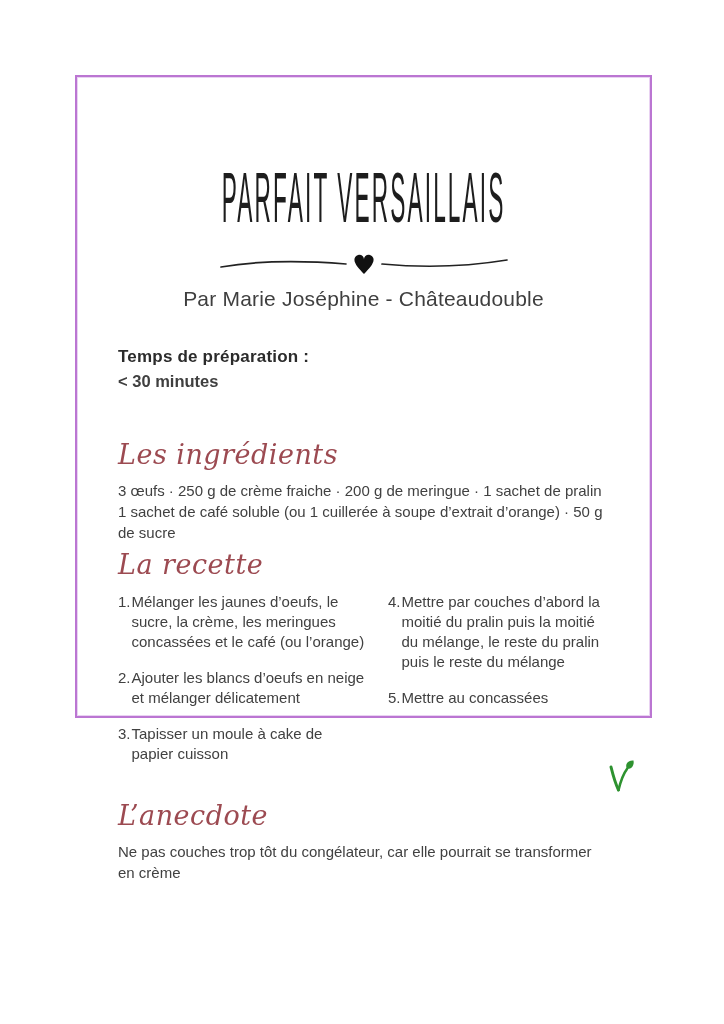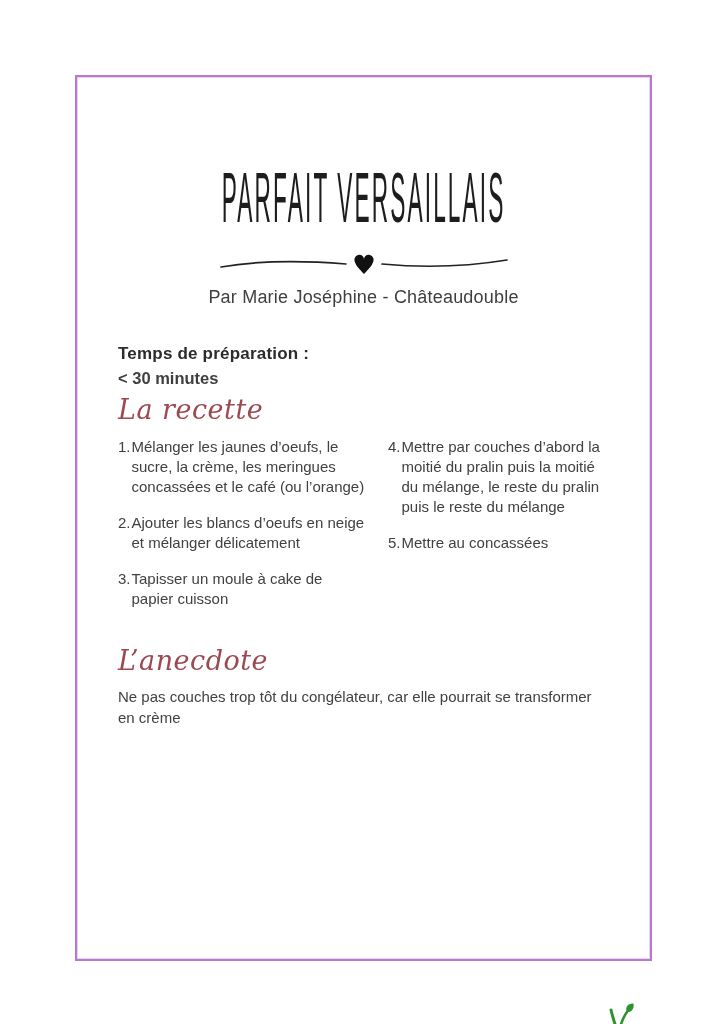--- a/index.html
+++ b/index.html
@@ -8,21 +8,21 @@
     width: 724px; height: 1024px;
     background: #ffffff;
     position: relative;
     font-family: "Liberation Sans", sans-serif;
     color: #414141;
     overflow: hidden;
   }
   .frame {
     position: absolute;
     left: 75px; top: 75px;
-    width: 577px; height: 886px;
+    width: 577px; height: 643px;
     border: 2px solid #bb76d2;
     box-shadow: inset 0 0 0 1px #e9d2f2;
   }
   .content {
     position: relative;
     height: 100%;
     padding: 0 41px;
   }
   
   .title-wrap {
@@ -46,21 +46,21 @@
     transform-origin: 50% 0%;
   }
   .divider {
     margin-top: 14px;
     display: flex;
     justify-content: center;
   }
   .byline {
     margin: 8px 0 0 0;
     text-align: center;
-    font-size: 18px;
+    font-size: 21px;
     color: #3f3f3f;
     letter-spacing: 0.2px;
   }
   
   .prep { margin-top: 36px; }
   .prep-label {
     margin: 0;
     font-size: 17px;
     font-weight: 700;
     color: #2b2b2b;
@@ -137,20 +137,26 @@
       </div>
 
       <p class="byline">Par Marie Joséphine - Châteaudouble</p>
     </header>
 
     <section class="prep">
       <p class="prep-label">Temps de préparation :</p>
       <p class="prep-value">&lt; 30 minutes</p>
     </section>
 
+    <section>
+      <h2 class="script ingredients-heading">Les ingrédients</h2>
+      <p class="para">3 œufs · 250 g de crème fraiche · 200 g de meringue · 1 sachet de pralin
+1 sachet de café soluble (ou 1 cuillerée à soupe d’extrait d’orange) · 50 g
+de sucre</p>
+    </section>
 
     <section>
       <h2 class="script recipe-heading">La recette</h2>
       <div class="steps-grid">
         <div class="col">
           <div class="step">
             <span class="num">1.</span>
             <span class="txt">Mélanger les jaunes d’oeufs, le sucre, la crème, les meringues concassées et le café (ou l’orange)</span>
           </div>
           <div class="step">

